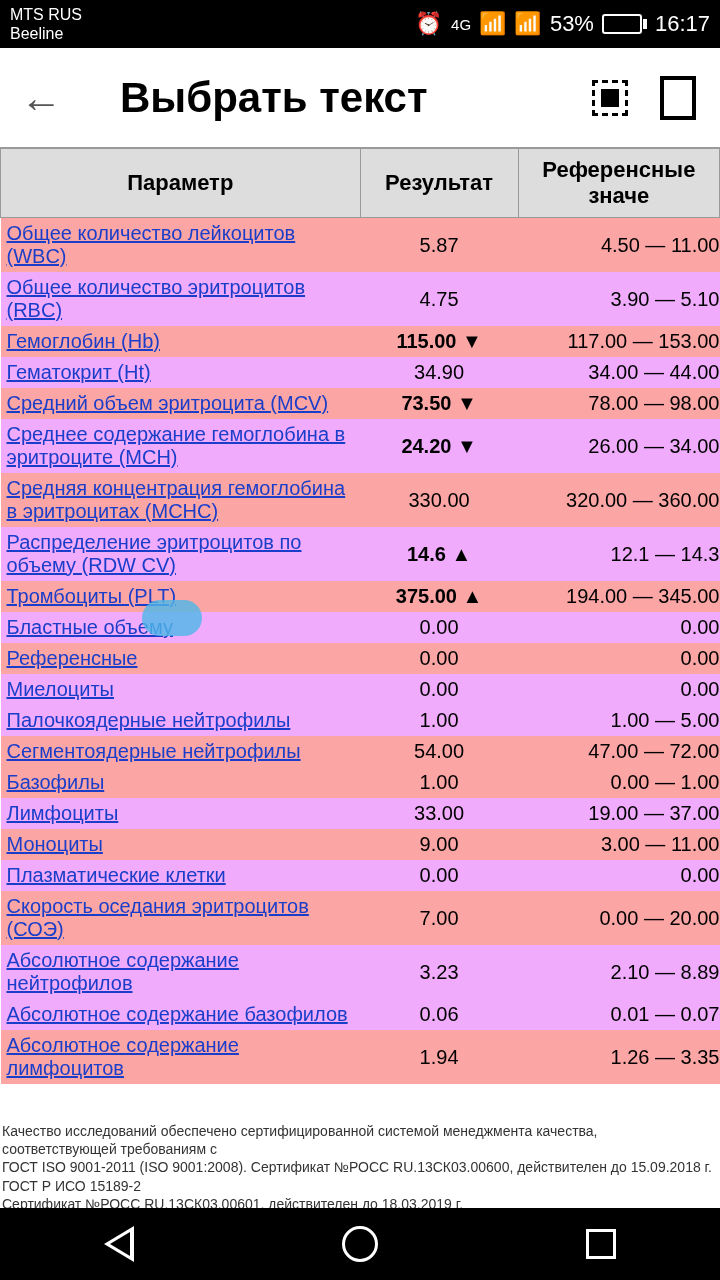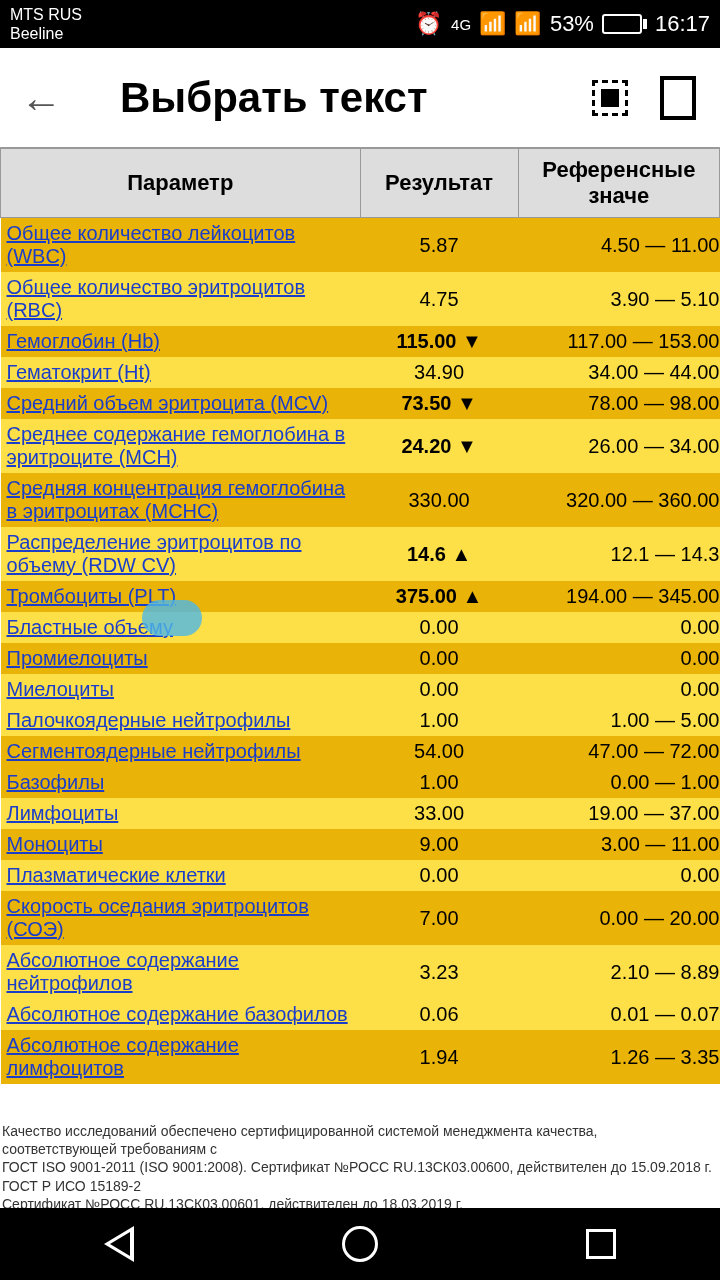--- a/index.html
+++ b/index.html
@@ -12,22 +12,22 @@
 .battery-fill { background:#7bc043; width:53%; height:100%; }
 .battery-tip { width:4px; height:10px; background:#fff; margin-left:1px; }
 .app-header { height:100px; display:flex; align-items:center; padding:0 20px; background:#fff; border-bottom:1px solid #999; }
 .back-arrow { font-size:42px; color:#555; margin-right:30px; }
 .app-title { font-size:42px; font-weight:bold; flex:1;margin-left:28px; }
 .header-icon { width:44px; height:44px; margin-left:24px; display:flex; align-items:center; justify-content:center; }
 .content { position:relative; }
 table { width:100%; border-collapse:collapse; font-size:20px; }
 th { background:#ddd; font-weight:bold; padding:8px 4px; border:1px solid #999; text-align:center; font-size:22px; }
 td { padding:4px 6px; border-bottom:0; vertical-align:middle; }
-tr.odd { background:#fde047; }
-tr.even { background:#eab308; }
+tr.odd { background:#f0abfc; }
+tr.even { background:#fca5a5; }
 .param { color:#1a3ec9; text-decoration:underline; width:50%; }
 .result { text-align:center; width:22%; font-size:20px; }
 .result.bold { font-weight:bold; }
 .ref { text-align:right; padding-right:0; font-size:20px; }
 .highlight { position:absolute; width:60px; height:36px; background:#4db8e8; border-radius:18px; opacity:0.8; }
 .footer-text { font-size:14px; color:#333; padding:8px 4px 4px 2px; line-height:1.3; }
 .nav-bar { position:absolute; bottom:0; left:0; right:0; height:72px; background:#000; display:flex; align-items:center; justify-content:space-around; }
 .nav-circle { width:36px; height:36px; border:3px solid #fff; border-radius:50%; }
 .nav-square { width:30px; height:30px; border:3px solid #fff; }
 .nav-tri { width:0; height:0; border-top:18px solid transparent; border-bottom:18px solid transparent; border-right:30px solid #fff; position:relative;}
@@ -124,21 +124,21 @@
           <td class="param">Тромбоциты (PLT)</td>
           <td class="result bold">375.00  ▲</td>
           <td class="ref">194.00 — 345.00</td>
         </tr>
         <tr class="odd">
           <td class="param">Бластные объему</td>
           <td class="result">0.00</td>
           <td class="ref">0.00</td>
         </tr>
         <tr class="even">
-          <td class="param">Промиелоциты</td>
+          <td class="param">Референсные</td>
           <td class="result">0.00</td>
           <td class="ref">0.00</td>
         </tr>
         <tr class="odd">
           <td class="param">Миелоциты</td>
           <td class="result">0.00</td>
           <td class="ref">0.00</td>
         </tr>
         <tr class="odd">
           <td class="param">Палочкоядерные нейтрофилы</td>

